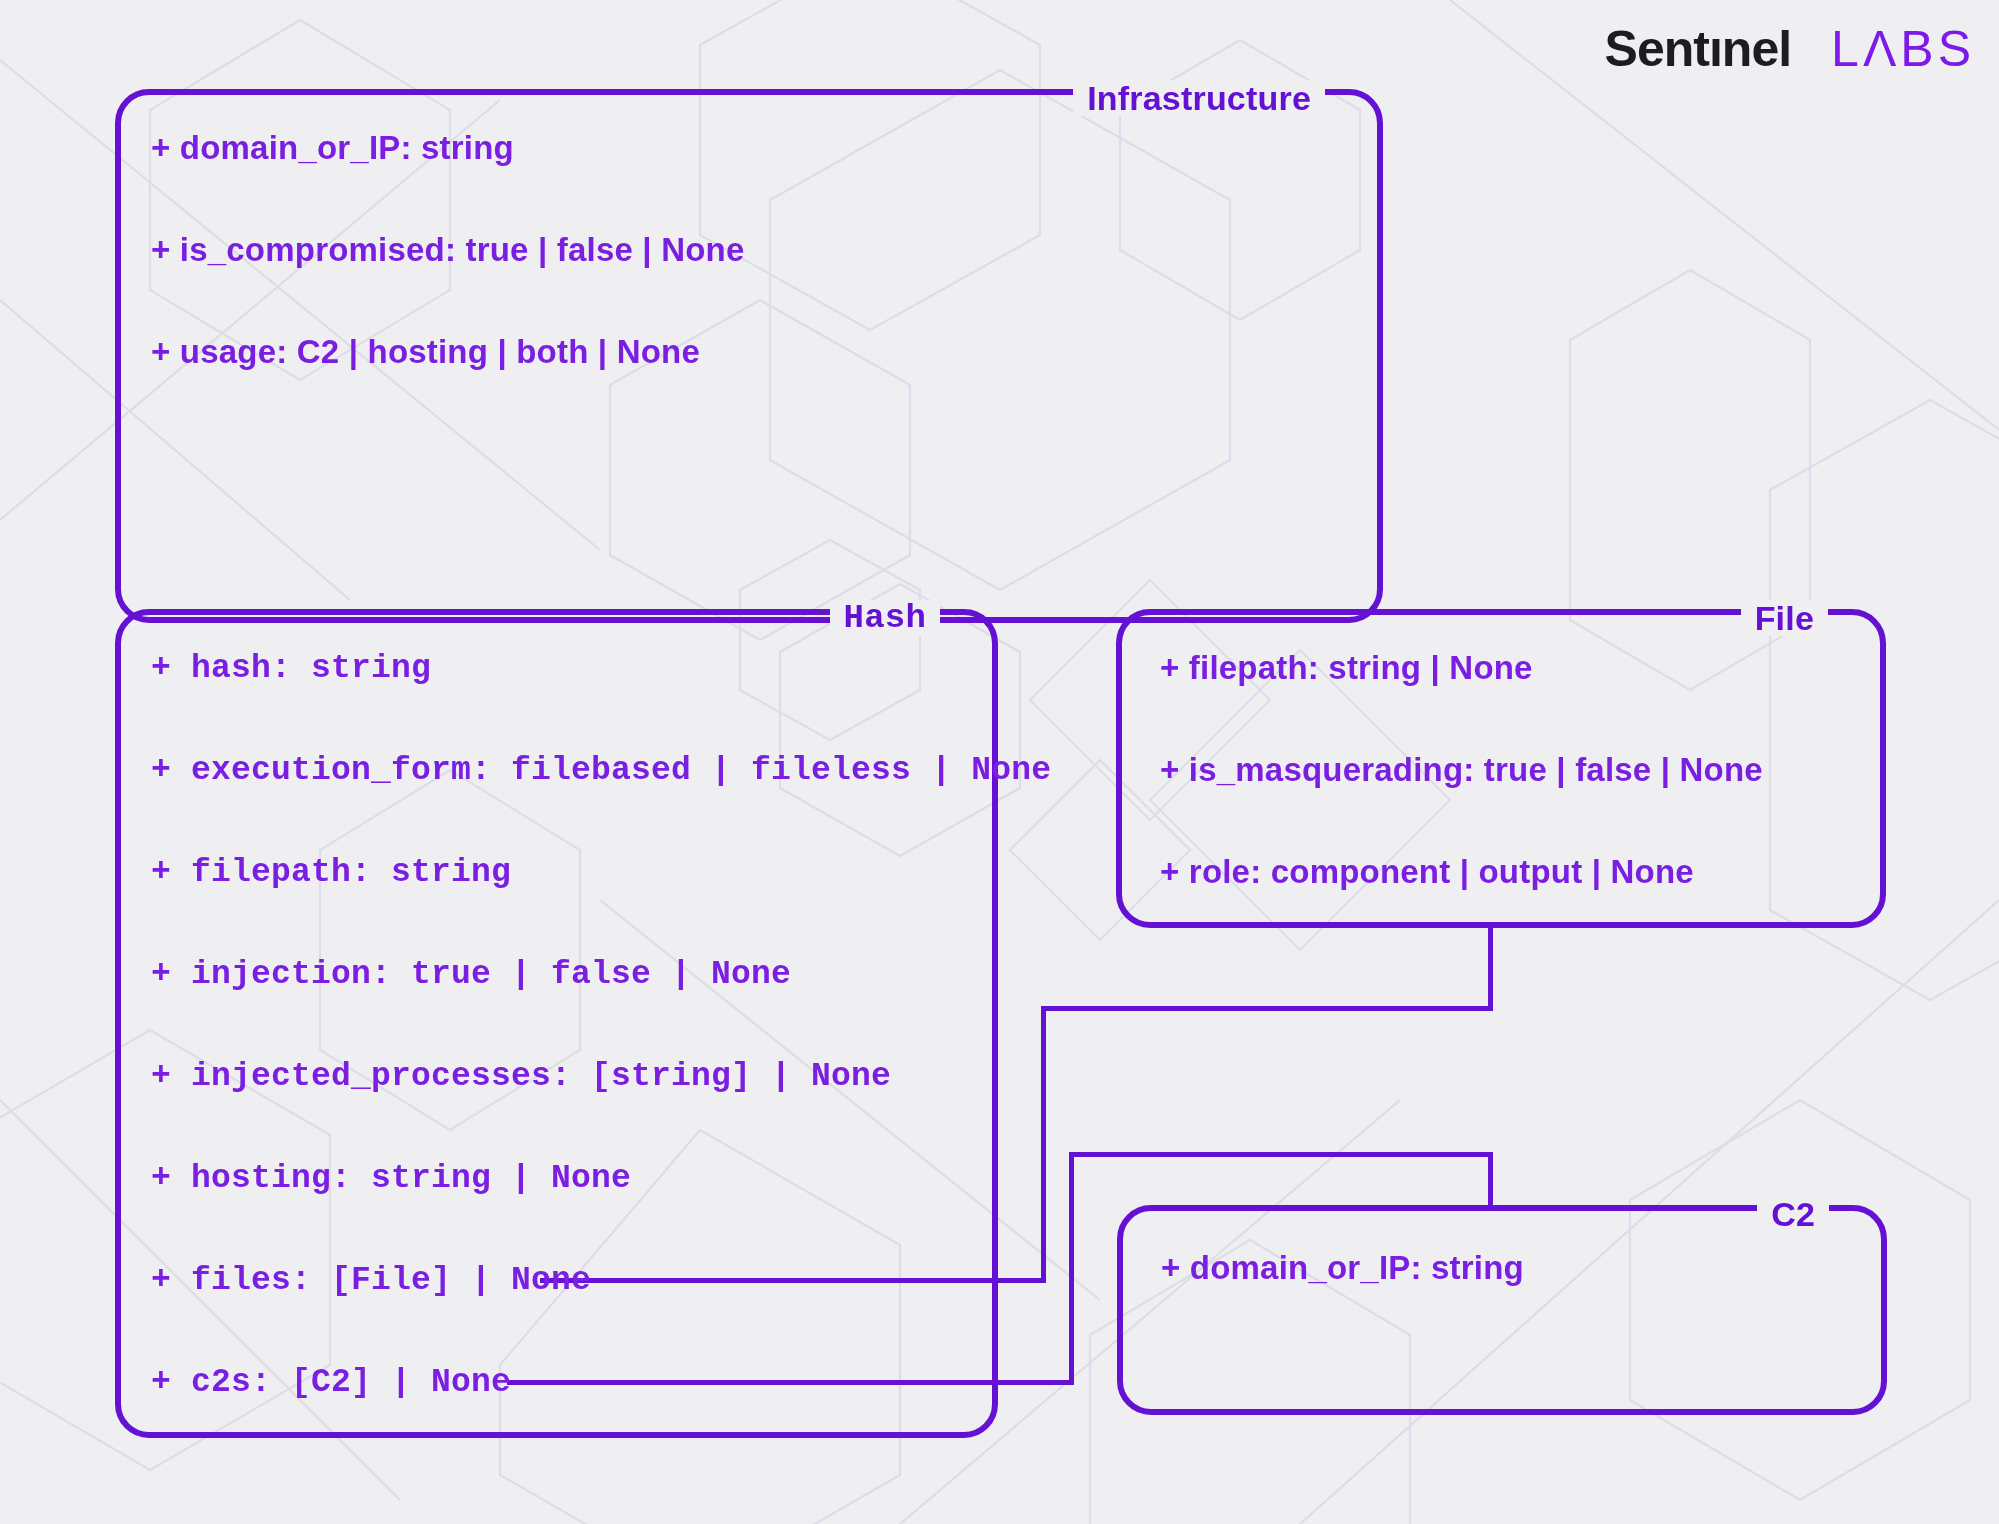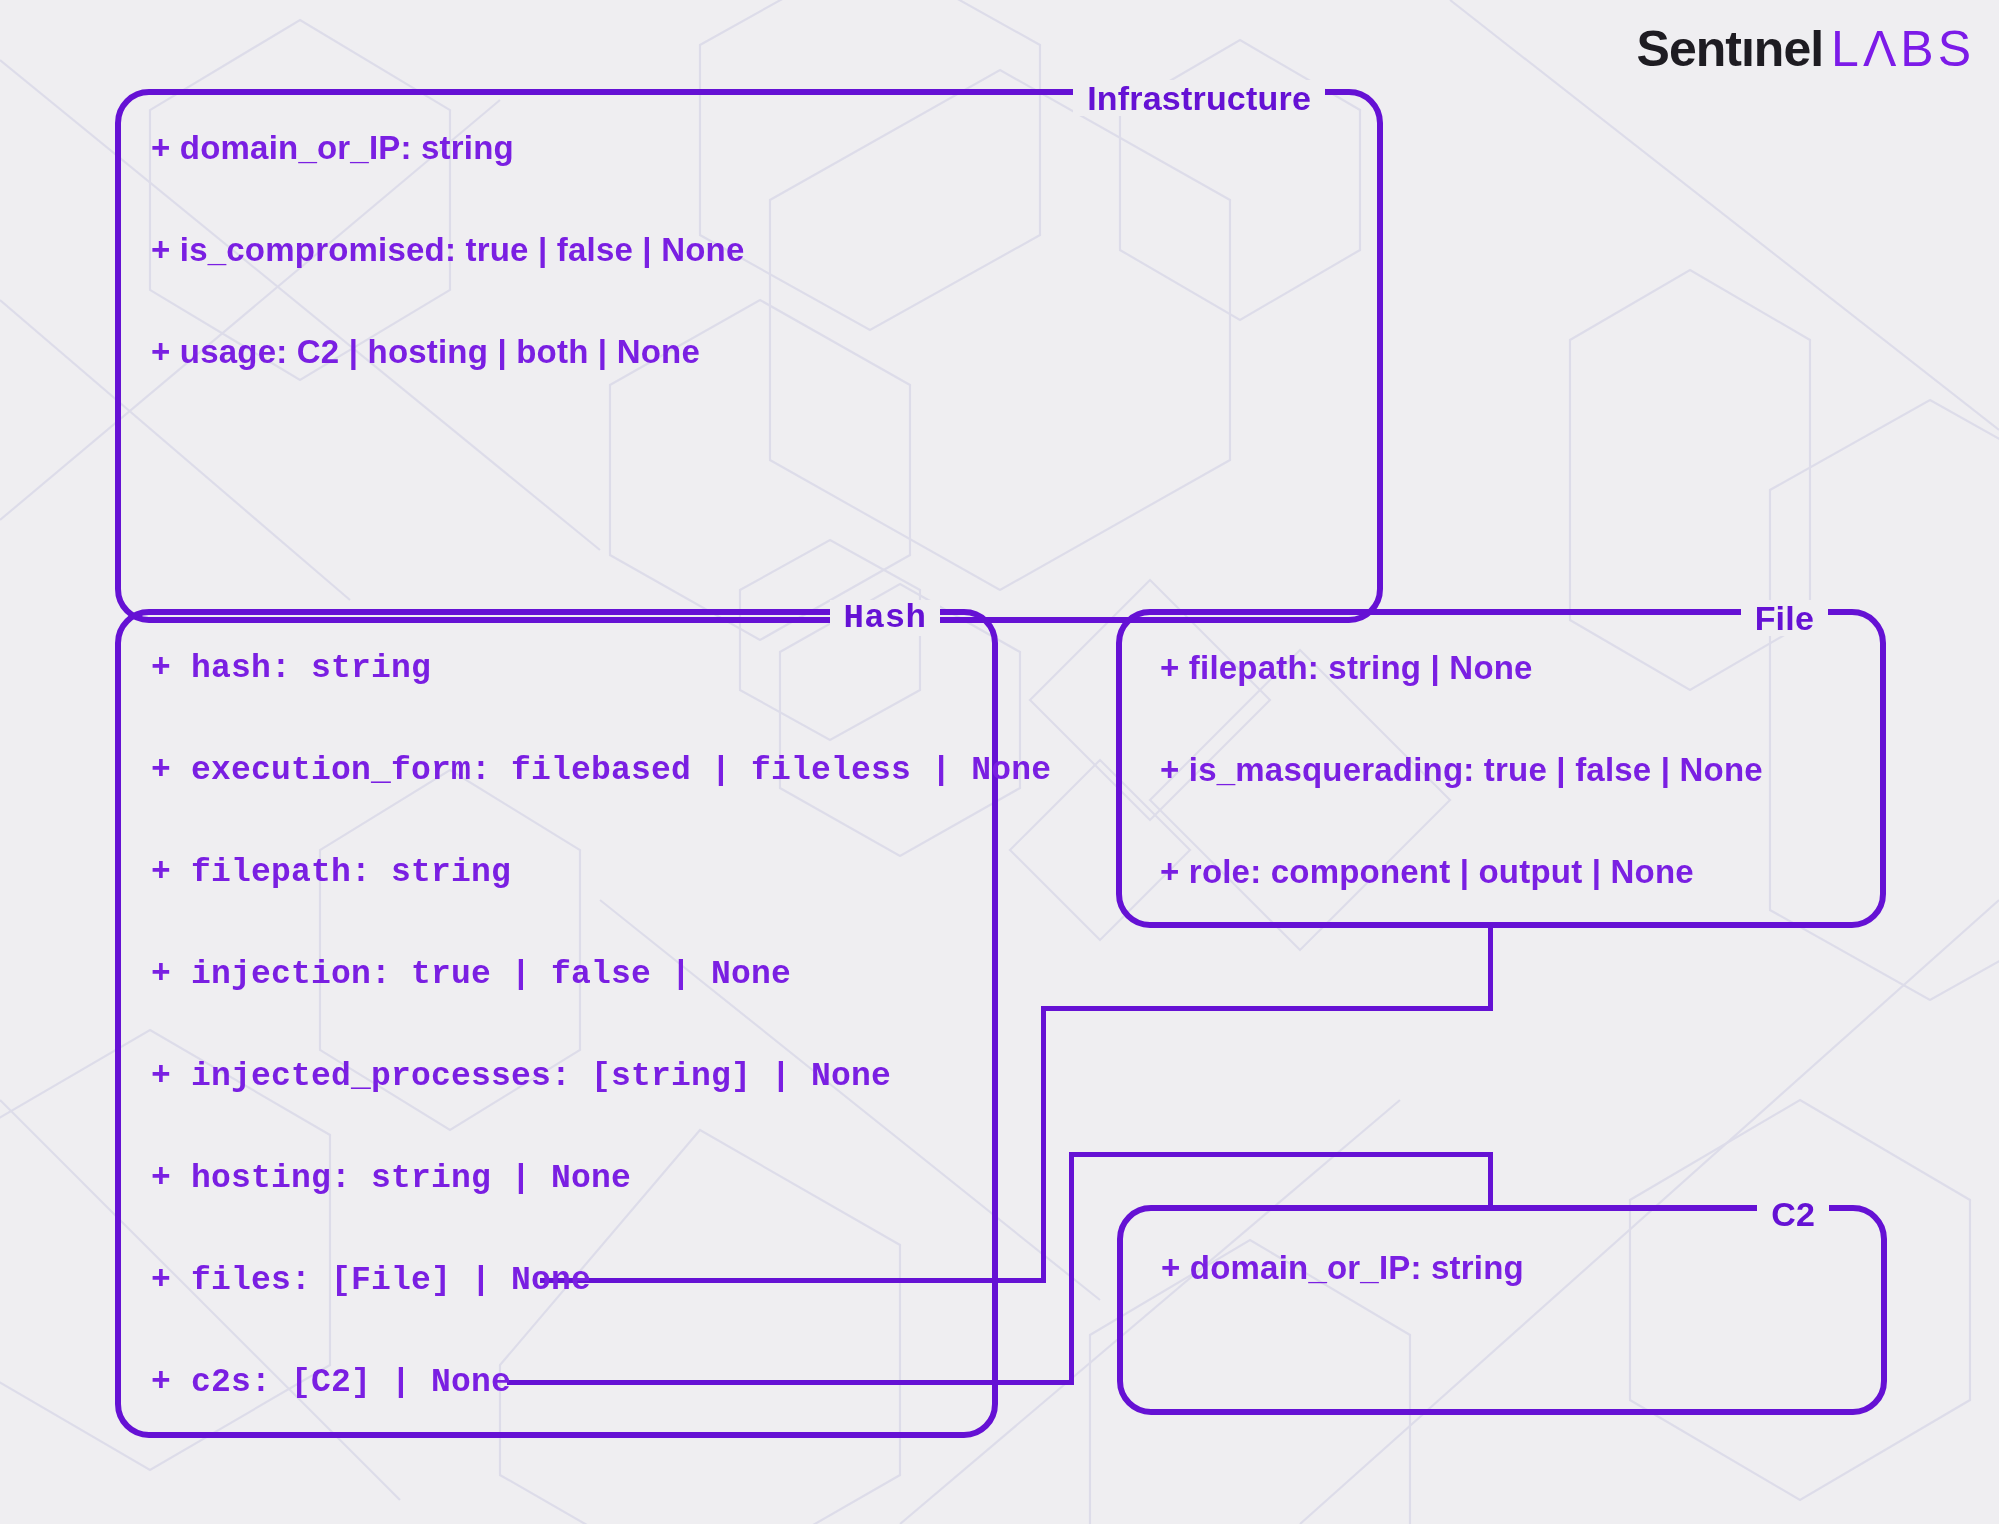--- a/index.html
+++ b/index.html
@@ -35,26 +35,26 @@
   #box-hash .fields{padding:2px 0 0 30px;}
   #box-file{left:1116px;top:609px;width:770px;height:319px;}
   #box-file .fields{padding:2px 0 0 38px;}
   #box-c2{left:1117px;top:1205px;width:770px;height:210px;}
   #box-c2 .fields{padding:6px 0 0 38px;}
 
   
   .seg{position:absolute;background:#6511d4;z-index:1;}
 
   
-  .logo{position:absolute;top:20px;right:24px;z-index:4;white-space:nowrap;display:flex;align-items:baseline;}
+  .logo{position:absolute;top:20px;right:24px;z-index:4;white-space:nowrap;display:flex;align-items:baseline;gap:20px;}
   .logo-brand{
     font-size:50px;font-weight:700;color:#1e1c22;letter-spacing:-1px;
   }
   .logo-suffix{
-    font-size:50px;font-weight:200;color:#7c1be8;letter-spacing:4px;margin-left:8px;
+    font-size:50px;font-weight:200;color:#7c1be8;letter-spacing:4px;margin-left:20px;
   }
 </style>
 </head>
 <body>
 
 <svg class="bg-pattern" width="1999" height="1524" viewBox="0 0 1999 1524" fill="none" stroke="#cfcfe4" stroke-width="2.2" opacity="0.55">
   <polygon points="870,-50 1040,45 1040,235 870,330 700,235 700,45"></polygon>
   <polygon points="1000,70 1230,200 1230,460 1000,590 770,460 770,200"></polygon>
   <polygon points="760,300 910,385 910,555 760,640 610,555 610,385"></polygon>
   <polygon points="830,540 920,590 920,690 830,740 740,690 740,590"></polygon>

